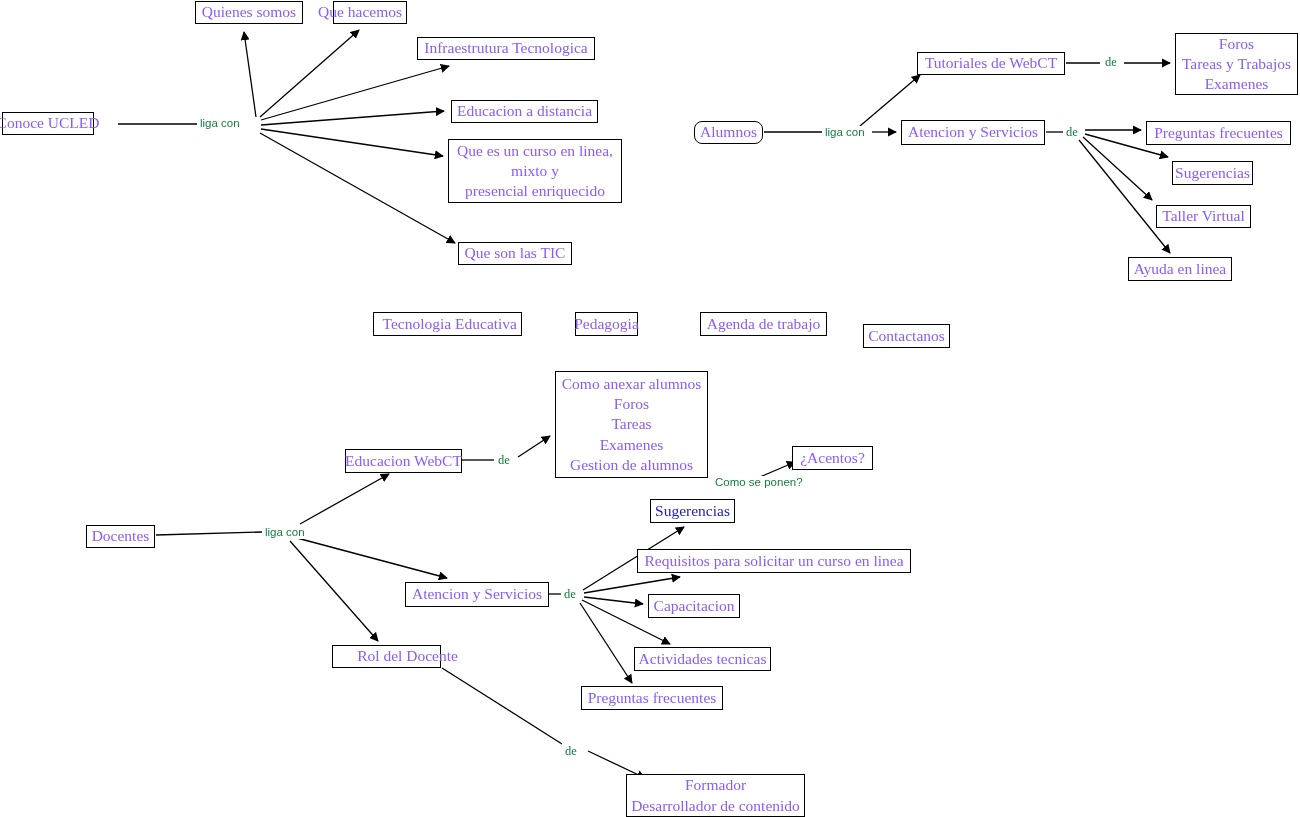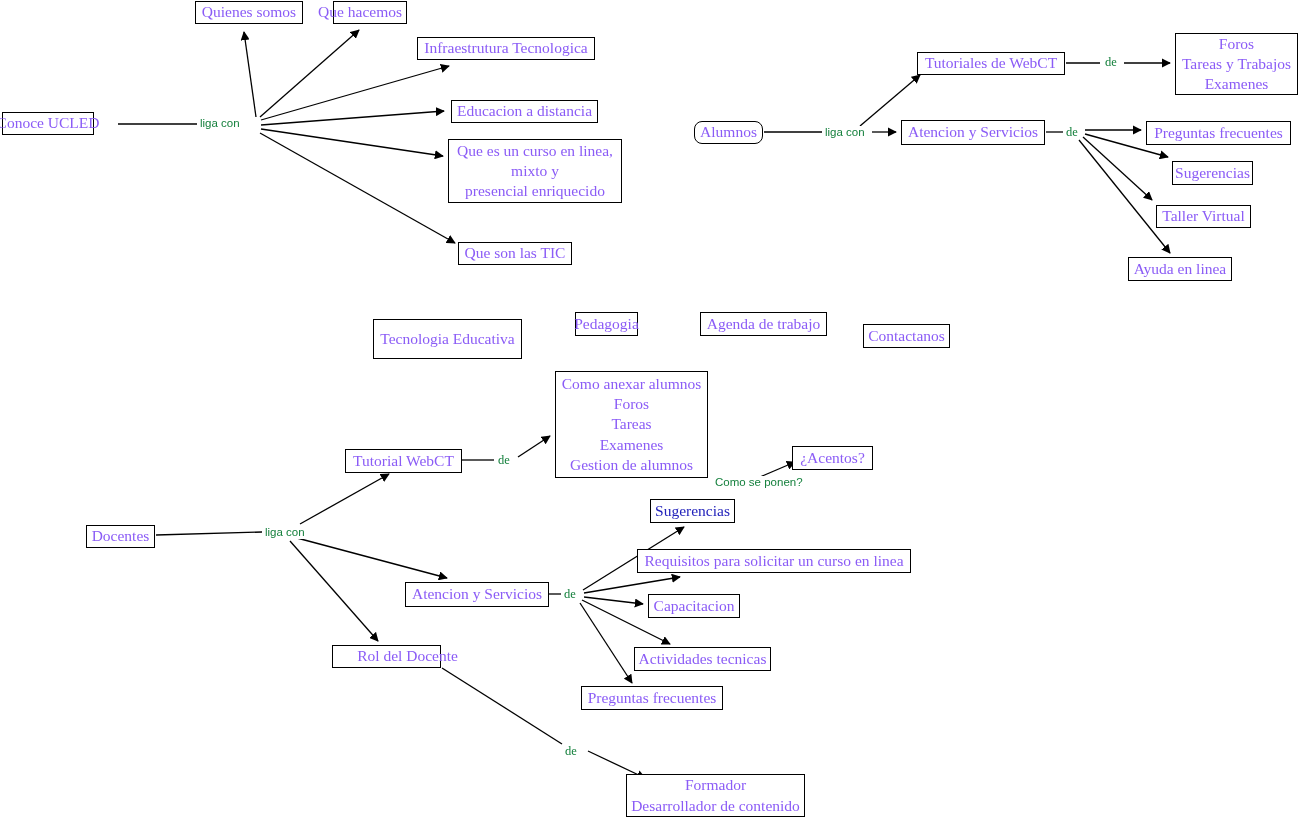--- a/index.html
+++ b/index.html
@@ -180,21 +180,21 @@
 </div>
 
 <div class="node-box" style="left:1156px; top:205px; width:95px; height:23px;">
   <span class="ln">Taller Virtual</span>
 </div>
 
 <div class="node-box" style="left:1128px; top:257px; width:104px; height:24px;">
   <span class="ln">Ayuda en linea</span>
 </div>
 
-<div class="node-box" style="left:373px; top:319px; width:149px; height:40px;">
+<div class="node-box" style="left:373px; top:312px; width:149px; height:24px;align-items:flex-end;">
   <span class="ln">Tecnologia Educativa</span>
 </div>
 
 <div class="node-box" style="left:575px; top:312px; width:63px; height:24px;text-align:right;">
   <span class="ln">Pedagogia</span>
 </div>
 
 <div class="node-box" style="left:700px; top:312px; width:127px; height:24px;">
   <span class="ln">Agenda de trabajo</span>
 </div>
@@ -205,21 +205,21 @@
 
 <div class="node-box" style="left:86px; top:525px; width:69px; height:23px;">
   <span class="ln">Docentes</span>
 </div>
 
 <div class="edge-label" style="left:264px; top:526px;">
   <span>liga con</span>
 </div>
 
 <div class="node-box" style="left:345px; top:449px; width:117px; height:24px;">
-  <span class="ln">Tutorial WebCT</span>
+  <span class="ln">Educacion WebCT</span>
 </div>
 
 <div class="edge-label serif-de" style="left:497px; top:454px;">
   <span>de</span>
 </div>
 
 <div class="node-box" style="left:555px; top:371px; width:153px; height:107px;">
   <span class="ln">Como anexar alumnos</span>
   <span class="ln">Foros</span>
   <span class="ln">Tareas</span>

